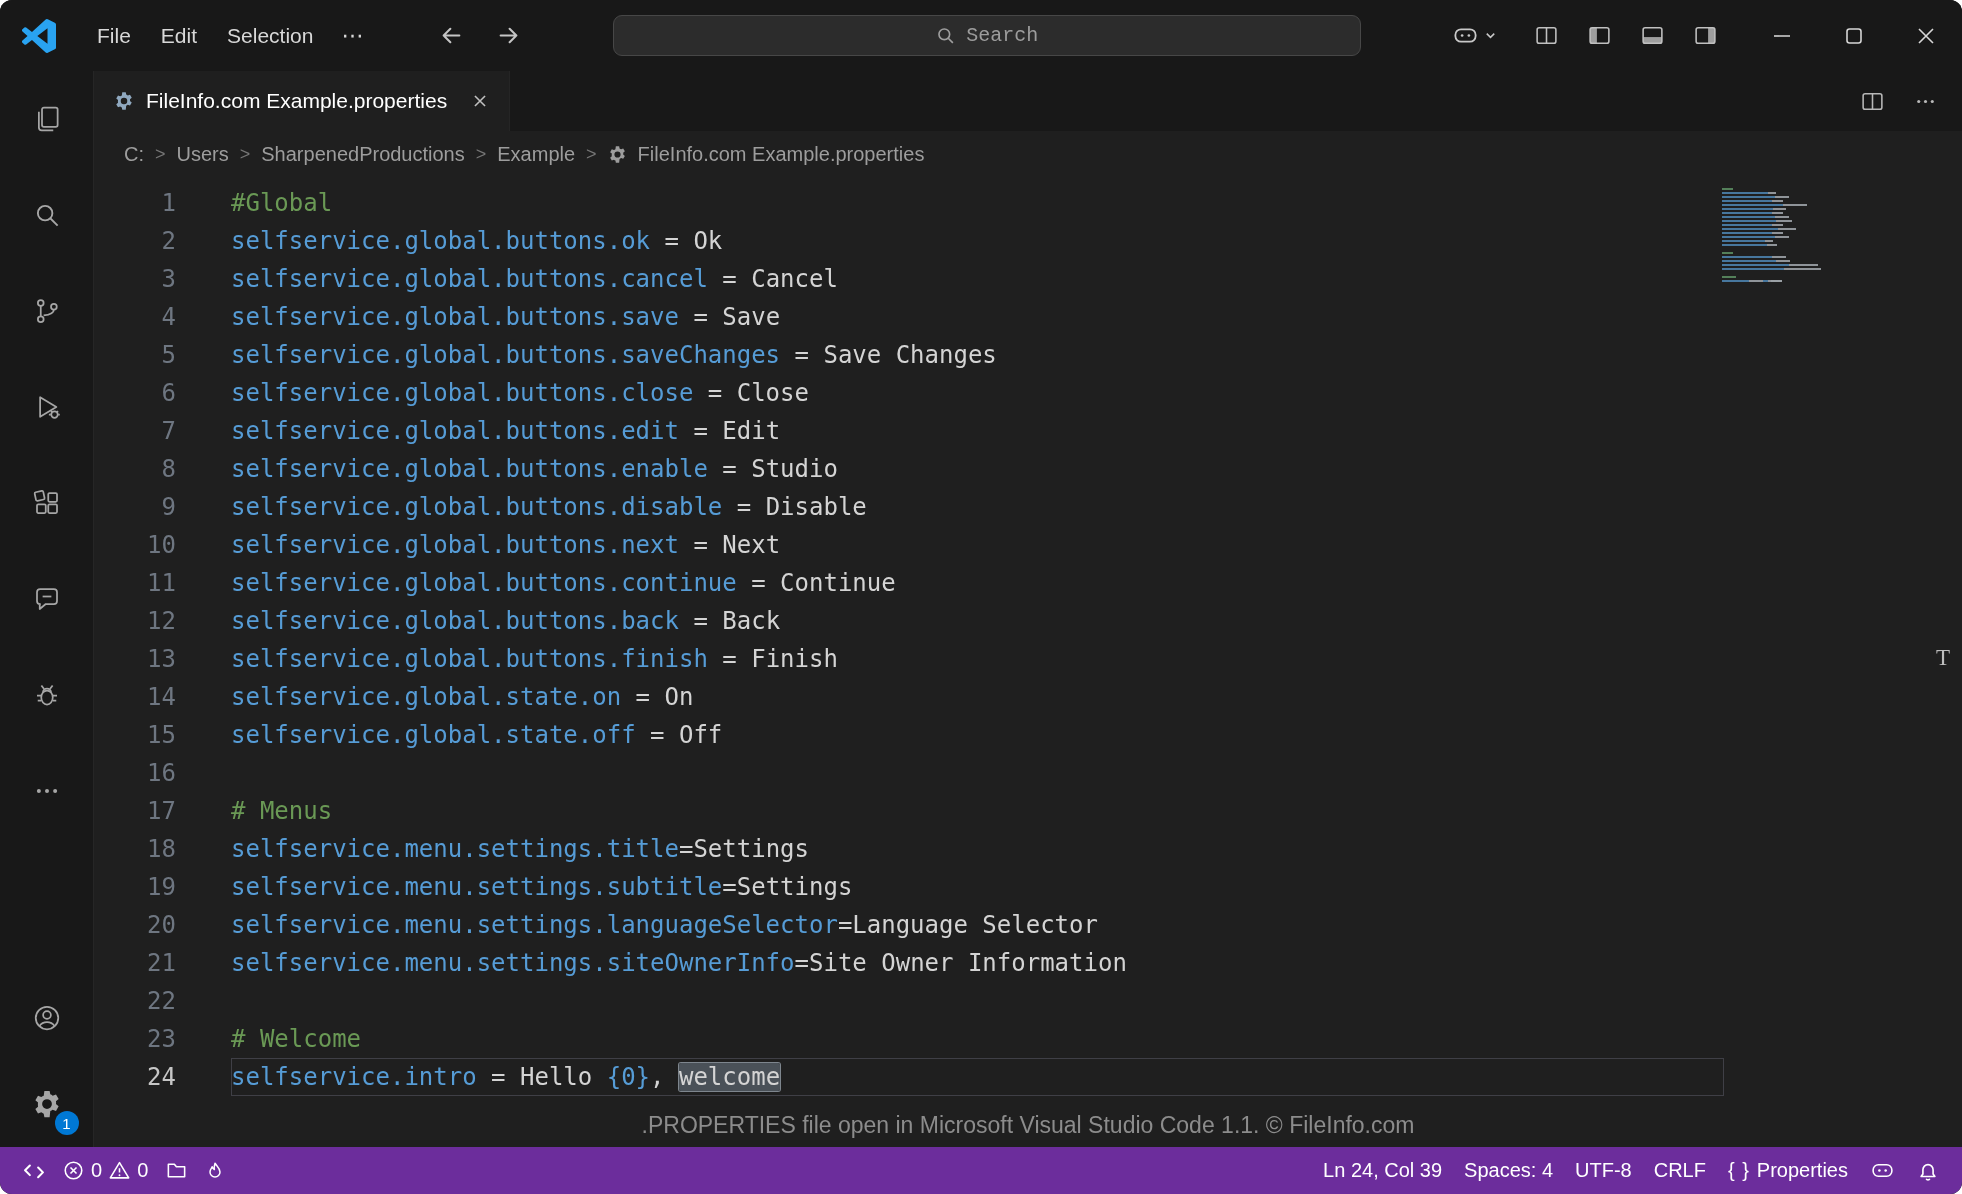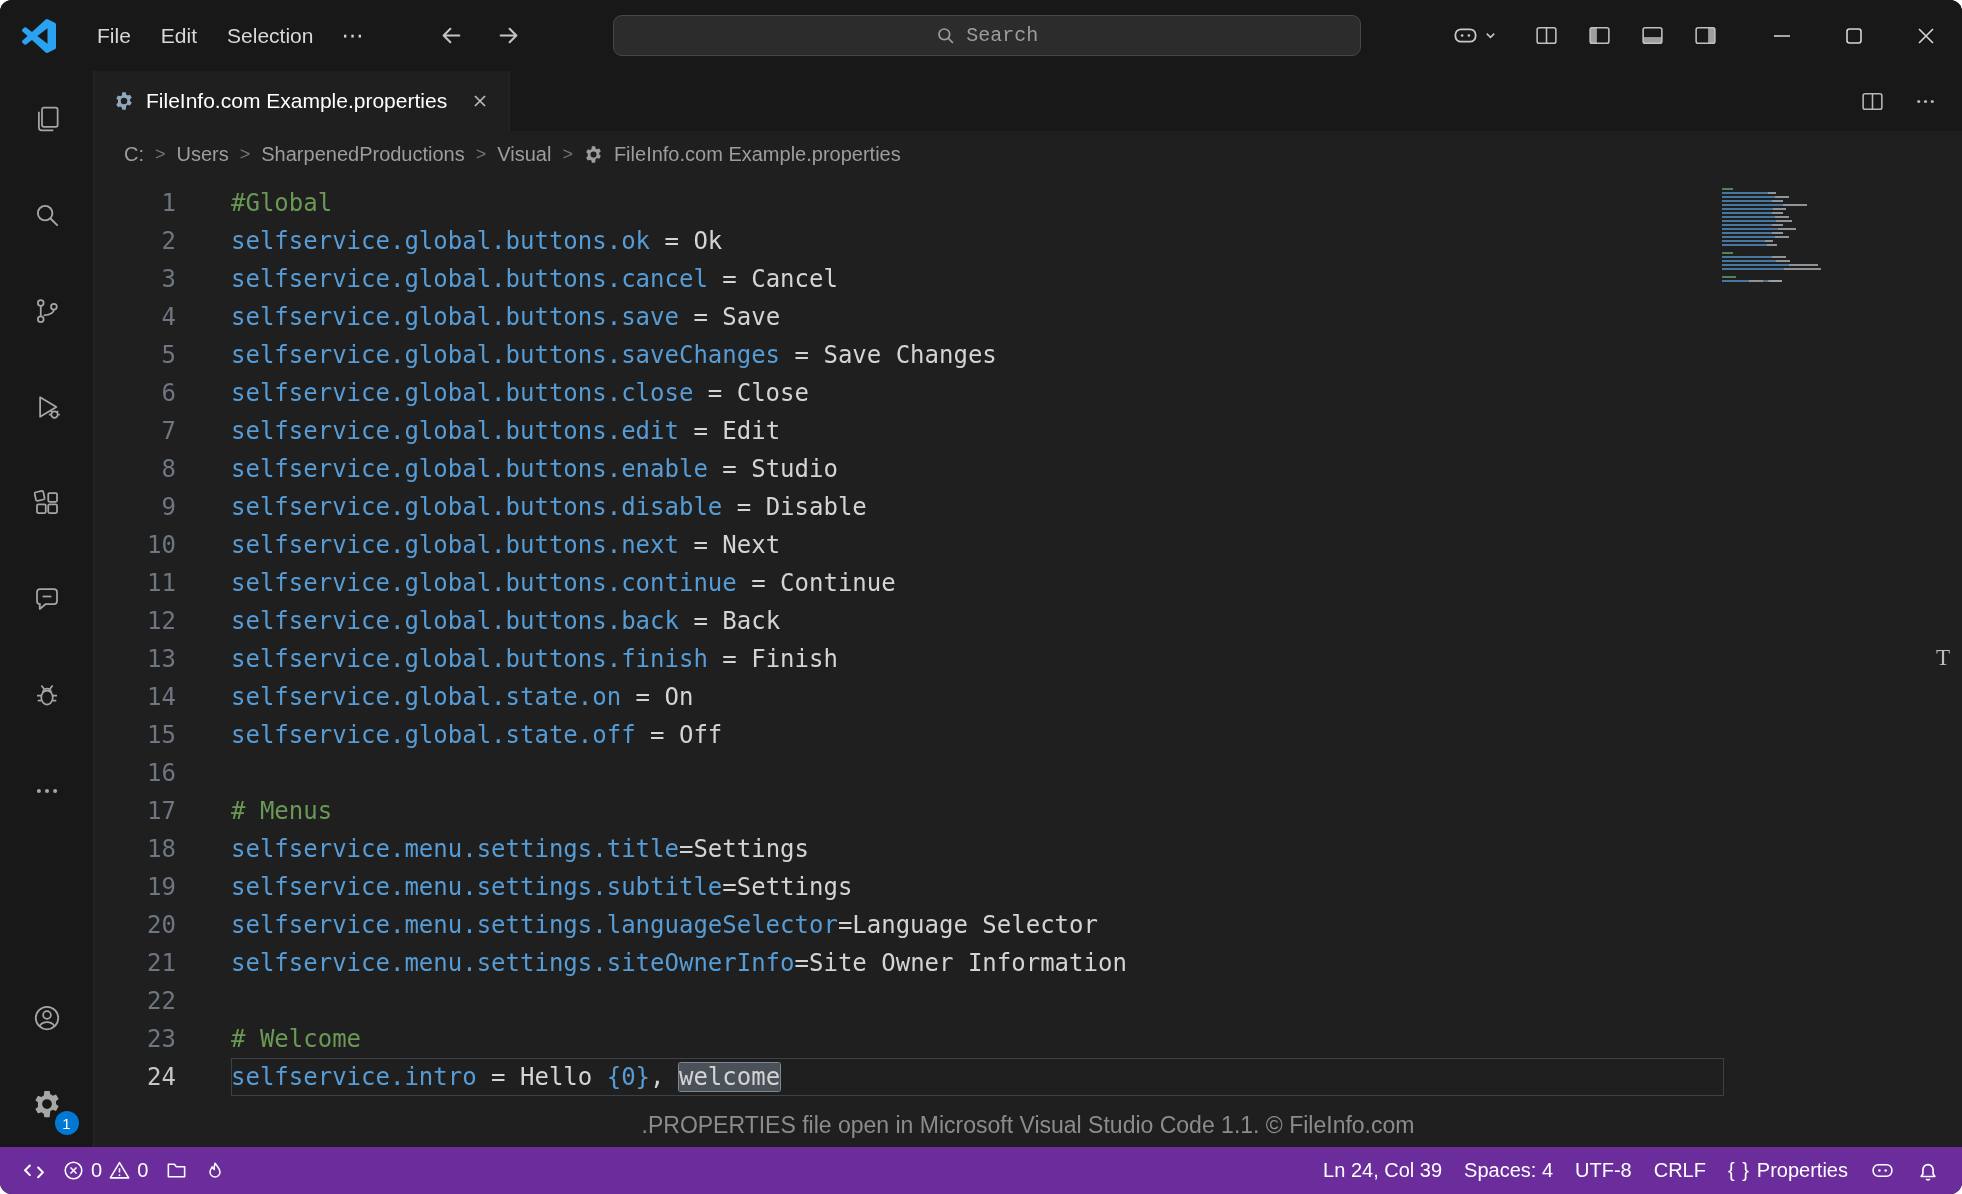--- a/index.html
+++ b/index.html
@@ -272,21 +272,21 @@
         </div>
       </div>
 
       <div class="breadcrumb">
           <span class="bc-item">C:</span>
           <span class="bc-sep">&gt;</span>
           <span class="bc-item">Users</span>
           <span class="bc-sep">&gt;</span>
           <span class="bc-item">SharpenedProductions</span>
           <span class="bc-sep">&gt;</span>
-          <span class="bc-item">Visual</span>
+          <span class="bc-item">Example</span>
           <span class="bc-sep">&gt;</span>
           <span class="bc-gear">
             <svg viewBox="0 0 16 16" width="19" height="19">
               <path fill="currentColor" fill-rule="evenodd" d="M9.4 1l.35 1.85c.46.18.9.43 1.28.74l1.77-.66 1.4 2.42-1.42 1.19c.05.25.07.5.07.76s-.02.51-.07.76l1.42 1.19-1.4 2.42-1.77-.66c-.39.31-.82.56-1.28.74L9.4 15H6.6l-.35-1.85a5.2 5.2 0 0 1-1.28-.74l-1.77.66-1.4-2.42 1.42-1.19A5.3 5.3 0 0 1 3.15 8c0-.26.02-.51.07-.76L1.8 6.05l1.4-2.42 1.77.66c.39-.31.82-.56 1.28-.74L6.6 1h2.8zM8 5.4a2.6 2.6 0 1 0 0 5.2 2.6 2.6 0 0 0 0-5.2z"></path>
             </svg>
           </span>
           <span class="bc-item">FileInfo.com Example.properties</span>
         </div>
 
       <div class="editor">

